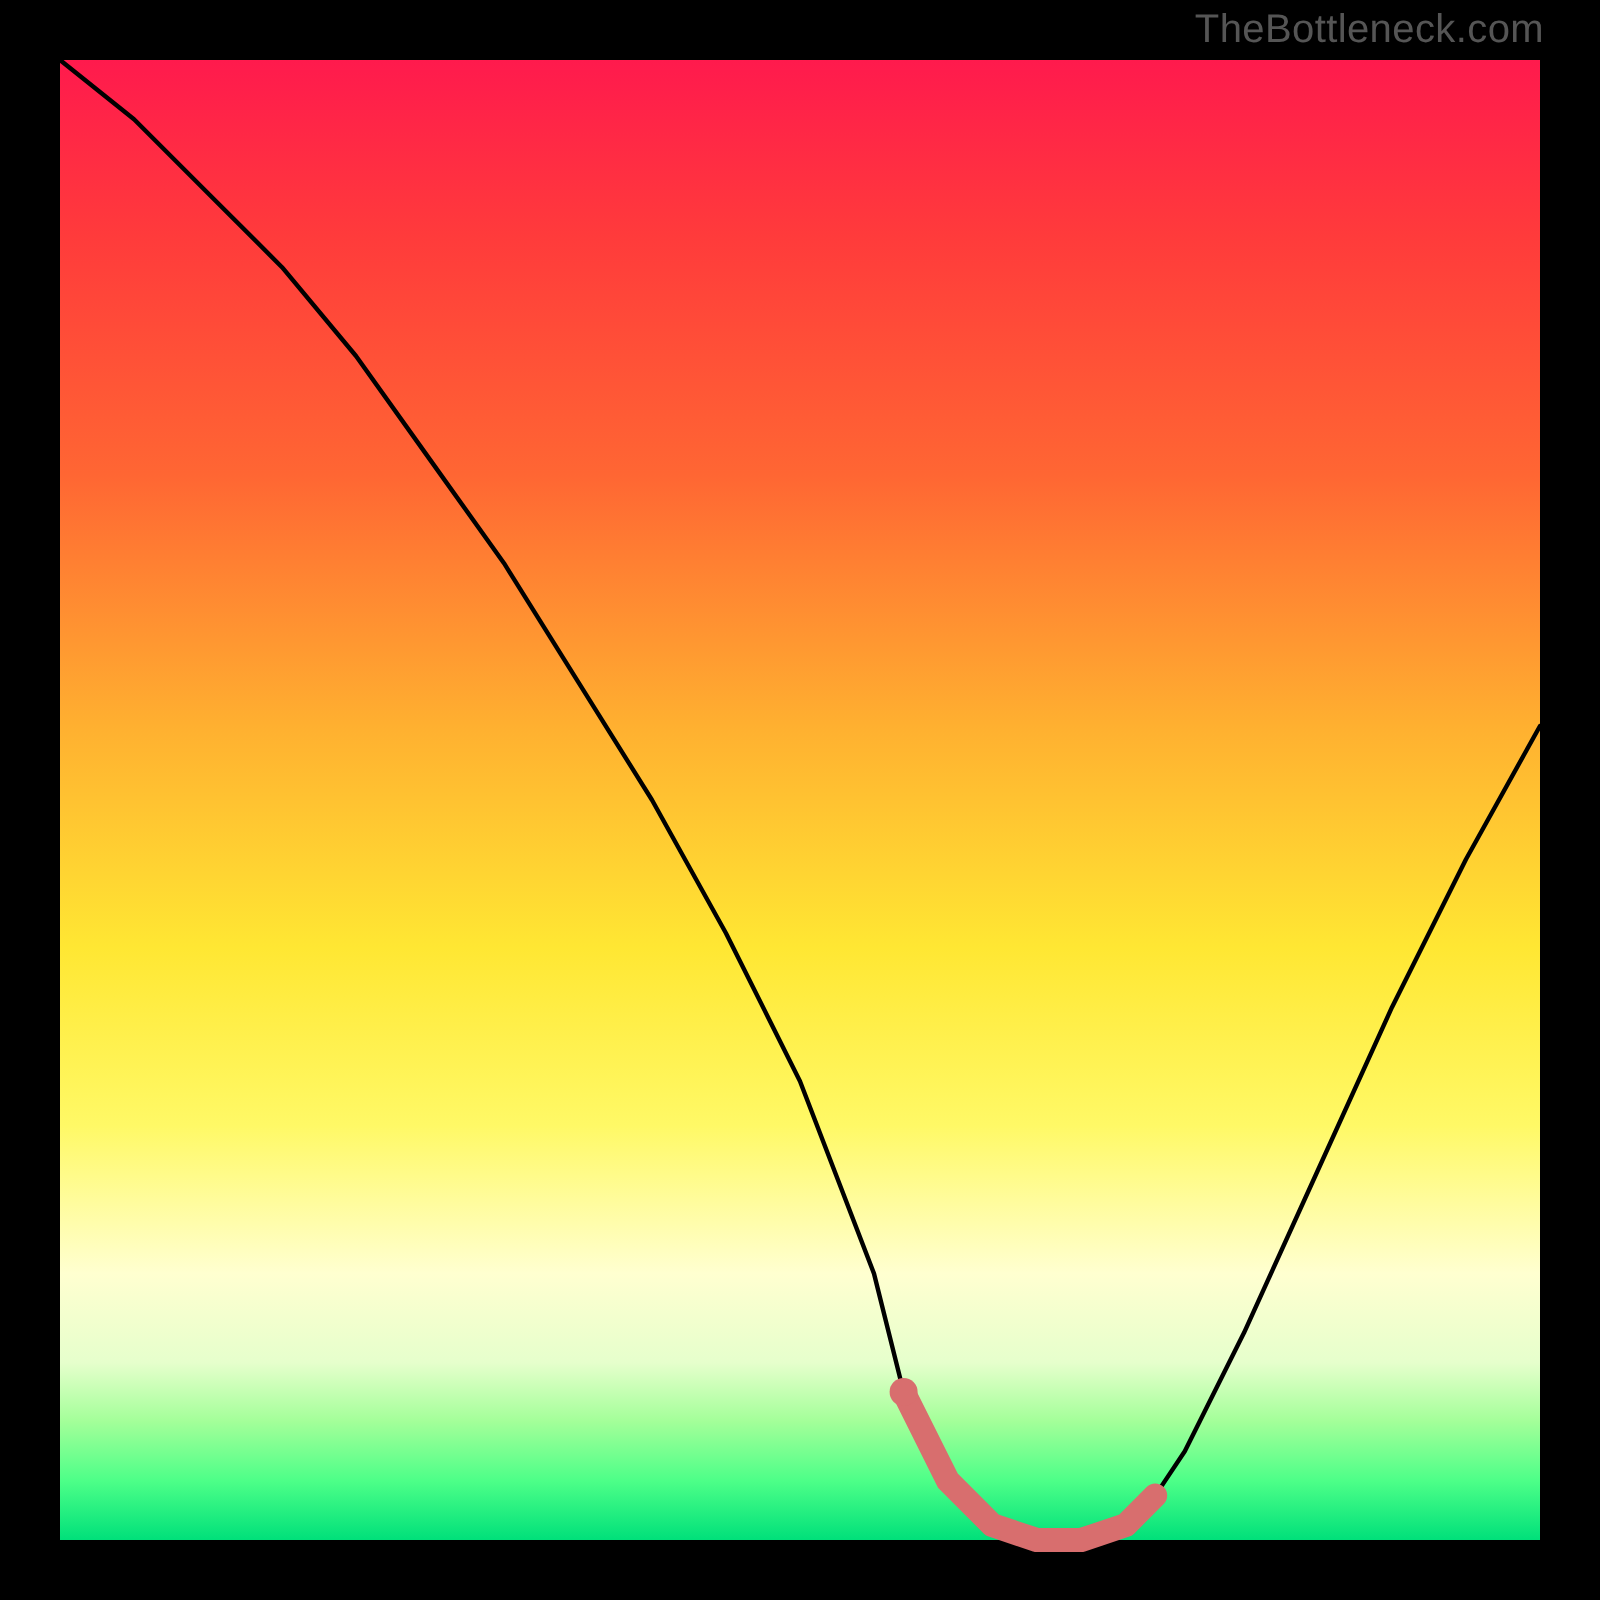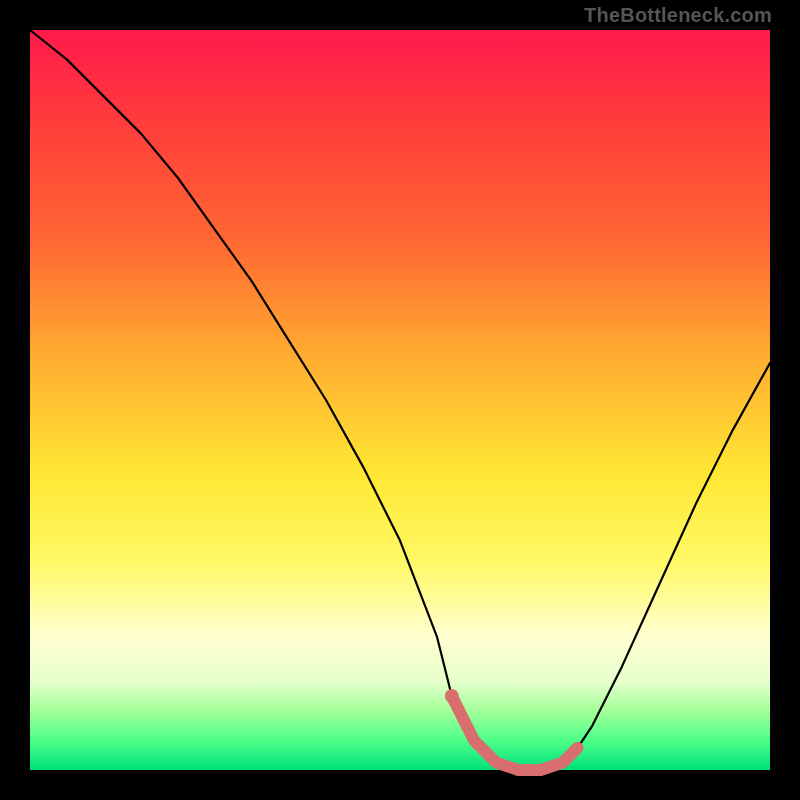--- a/index.html
+++ b/index.html
@@ -10,21 +10,20 @@
     background: #000;
     overflow: hidden;
   }
   .frame {
     position: absolute;
     left: 0;
     top: 0;
     width: 800px;
     height: 800px;
     background: #000;
-    font-weight: bold;
   }
   .plot {
     position: absolute;
     left: 30px;
     top: 30px;
     width: 740px;
     height: 740px;
     background: linear-gradient(to bottom,
       #ff1a4d 0%,
       #ff3b3b 12%,

